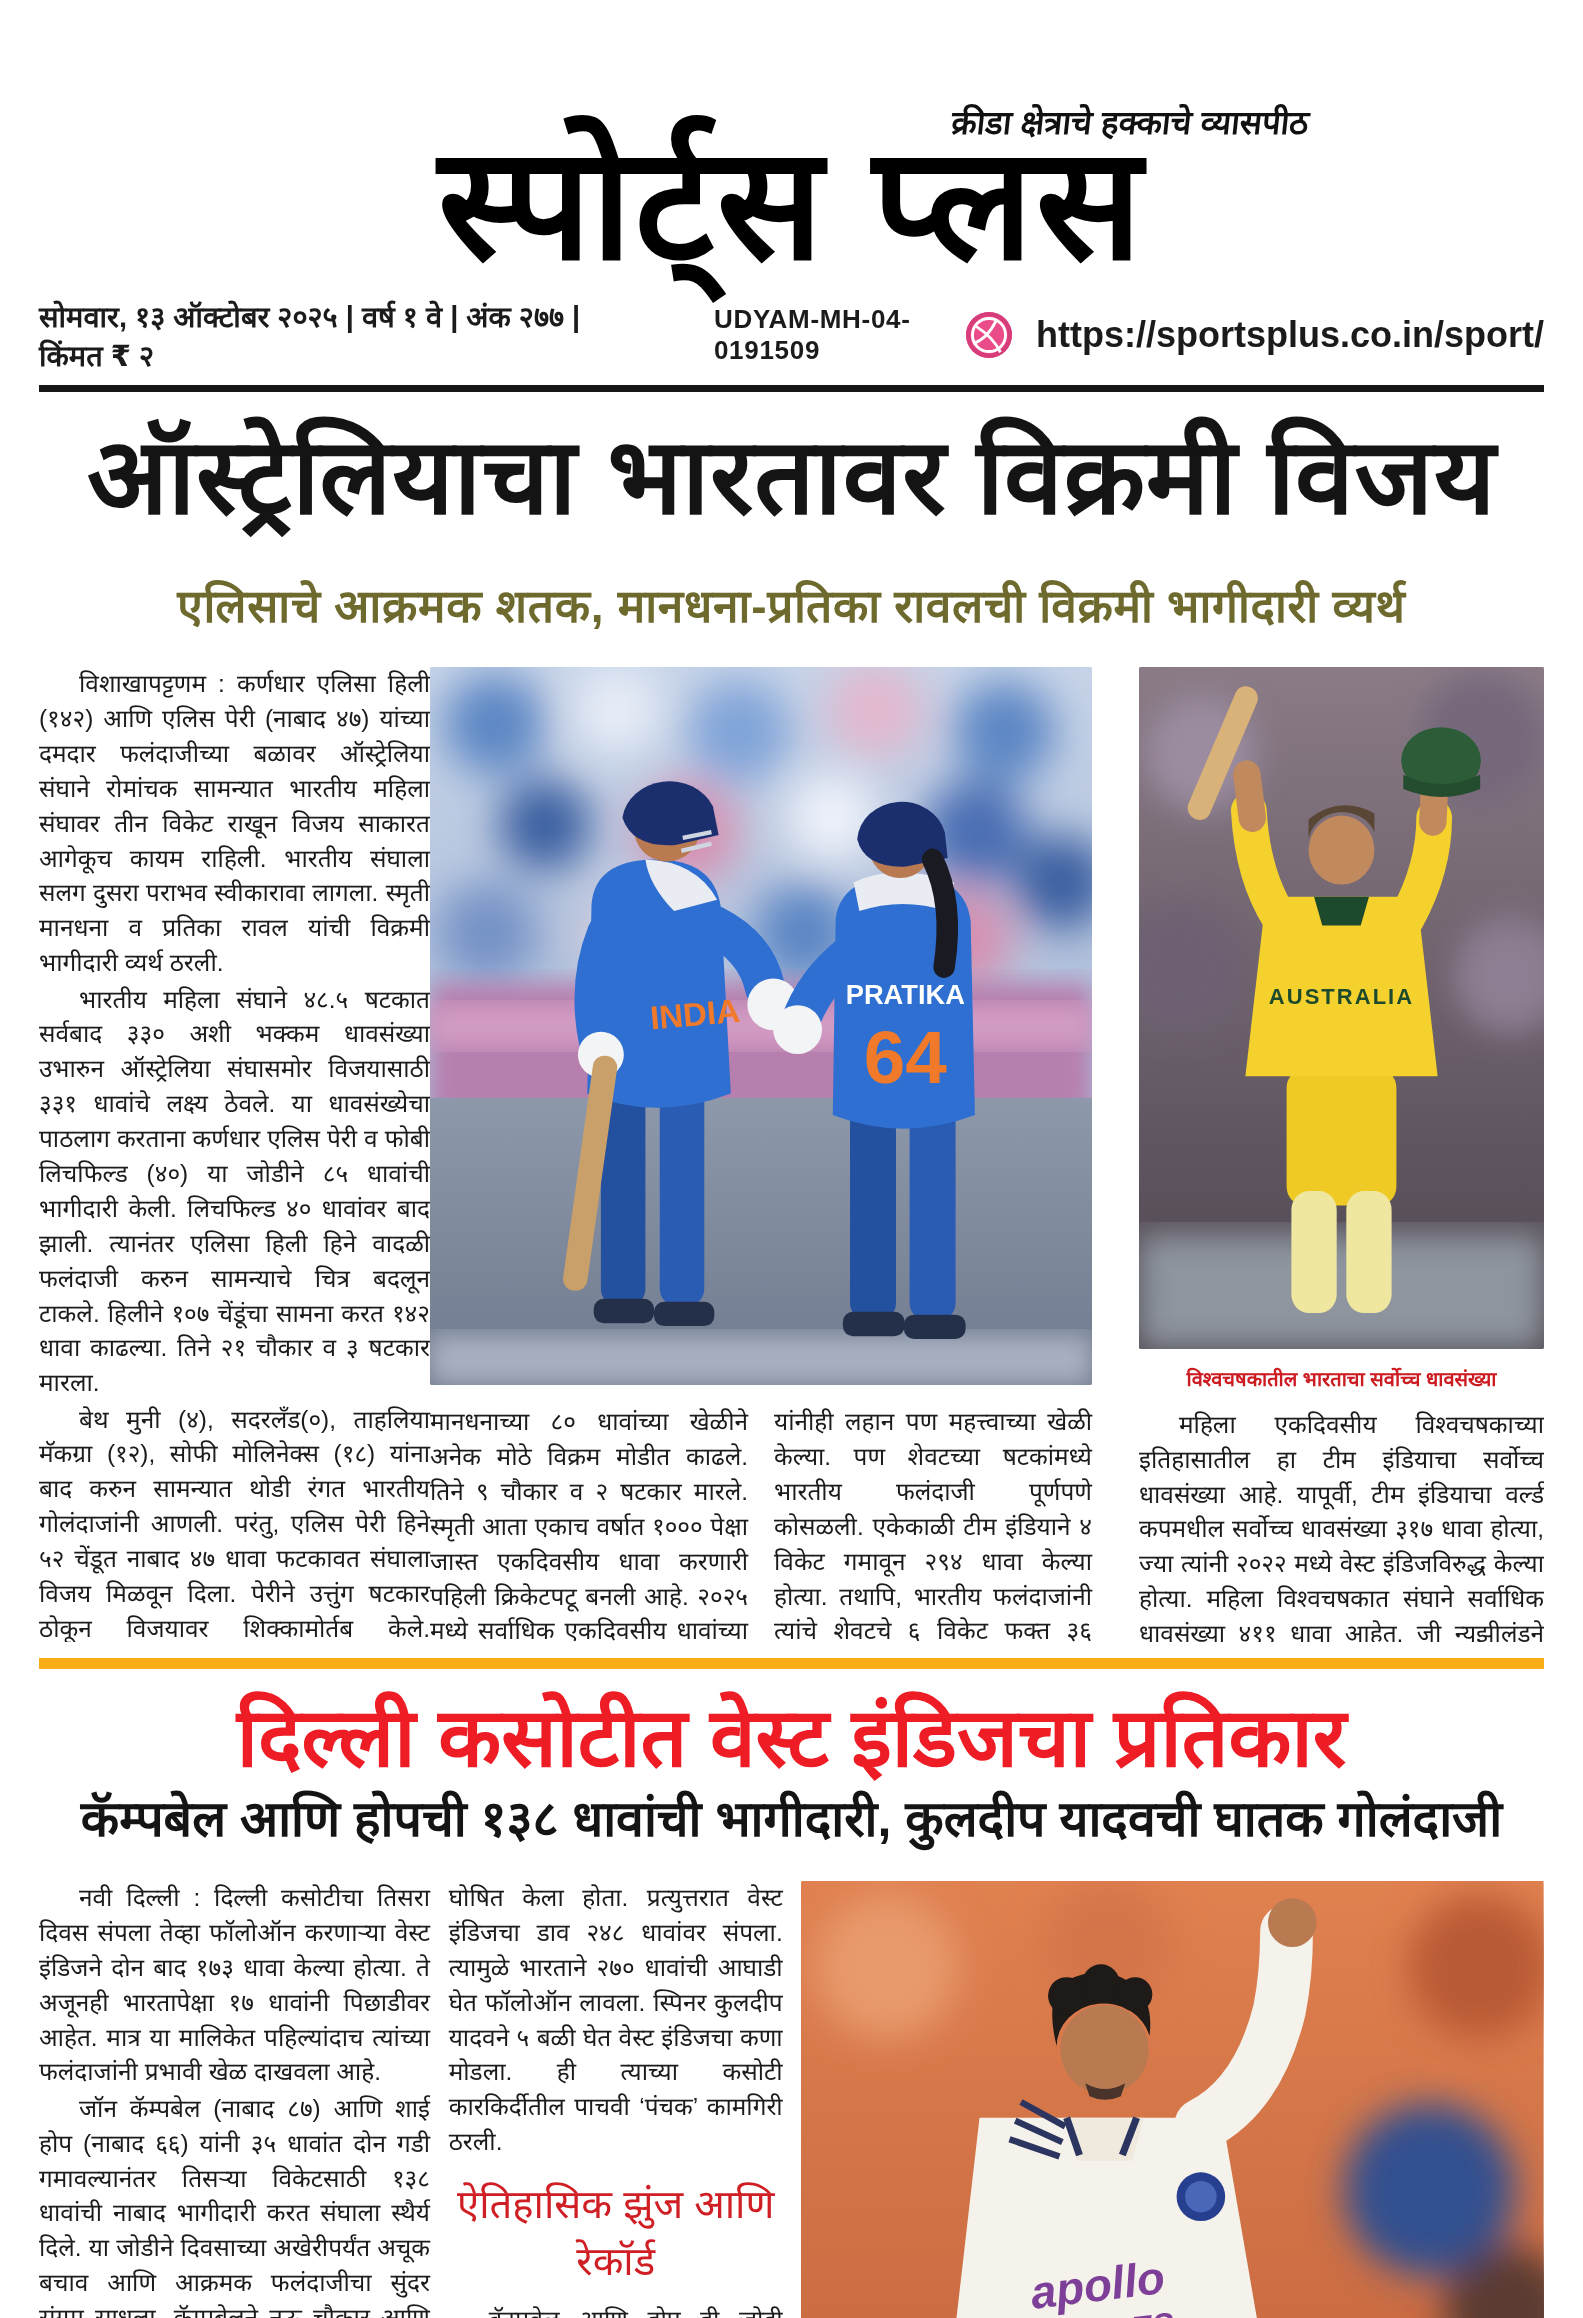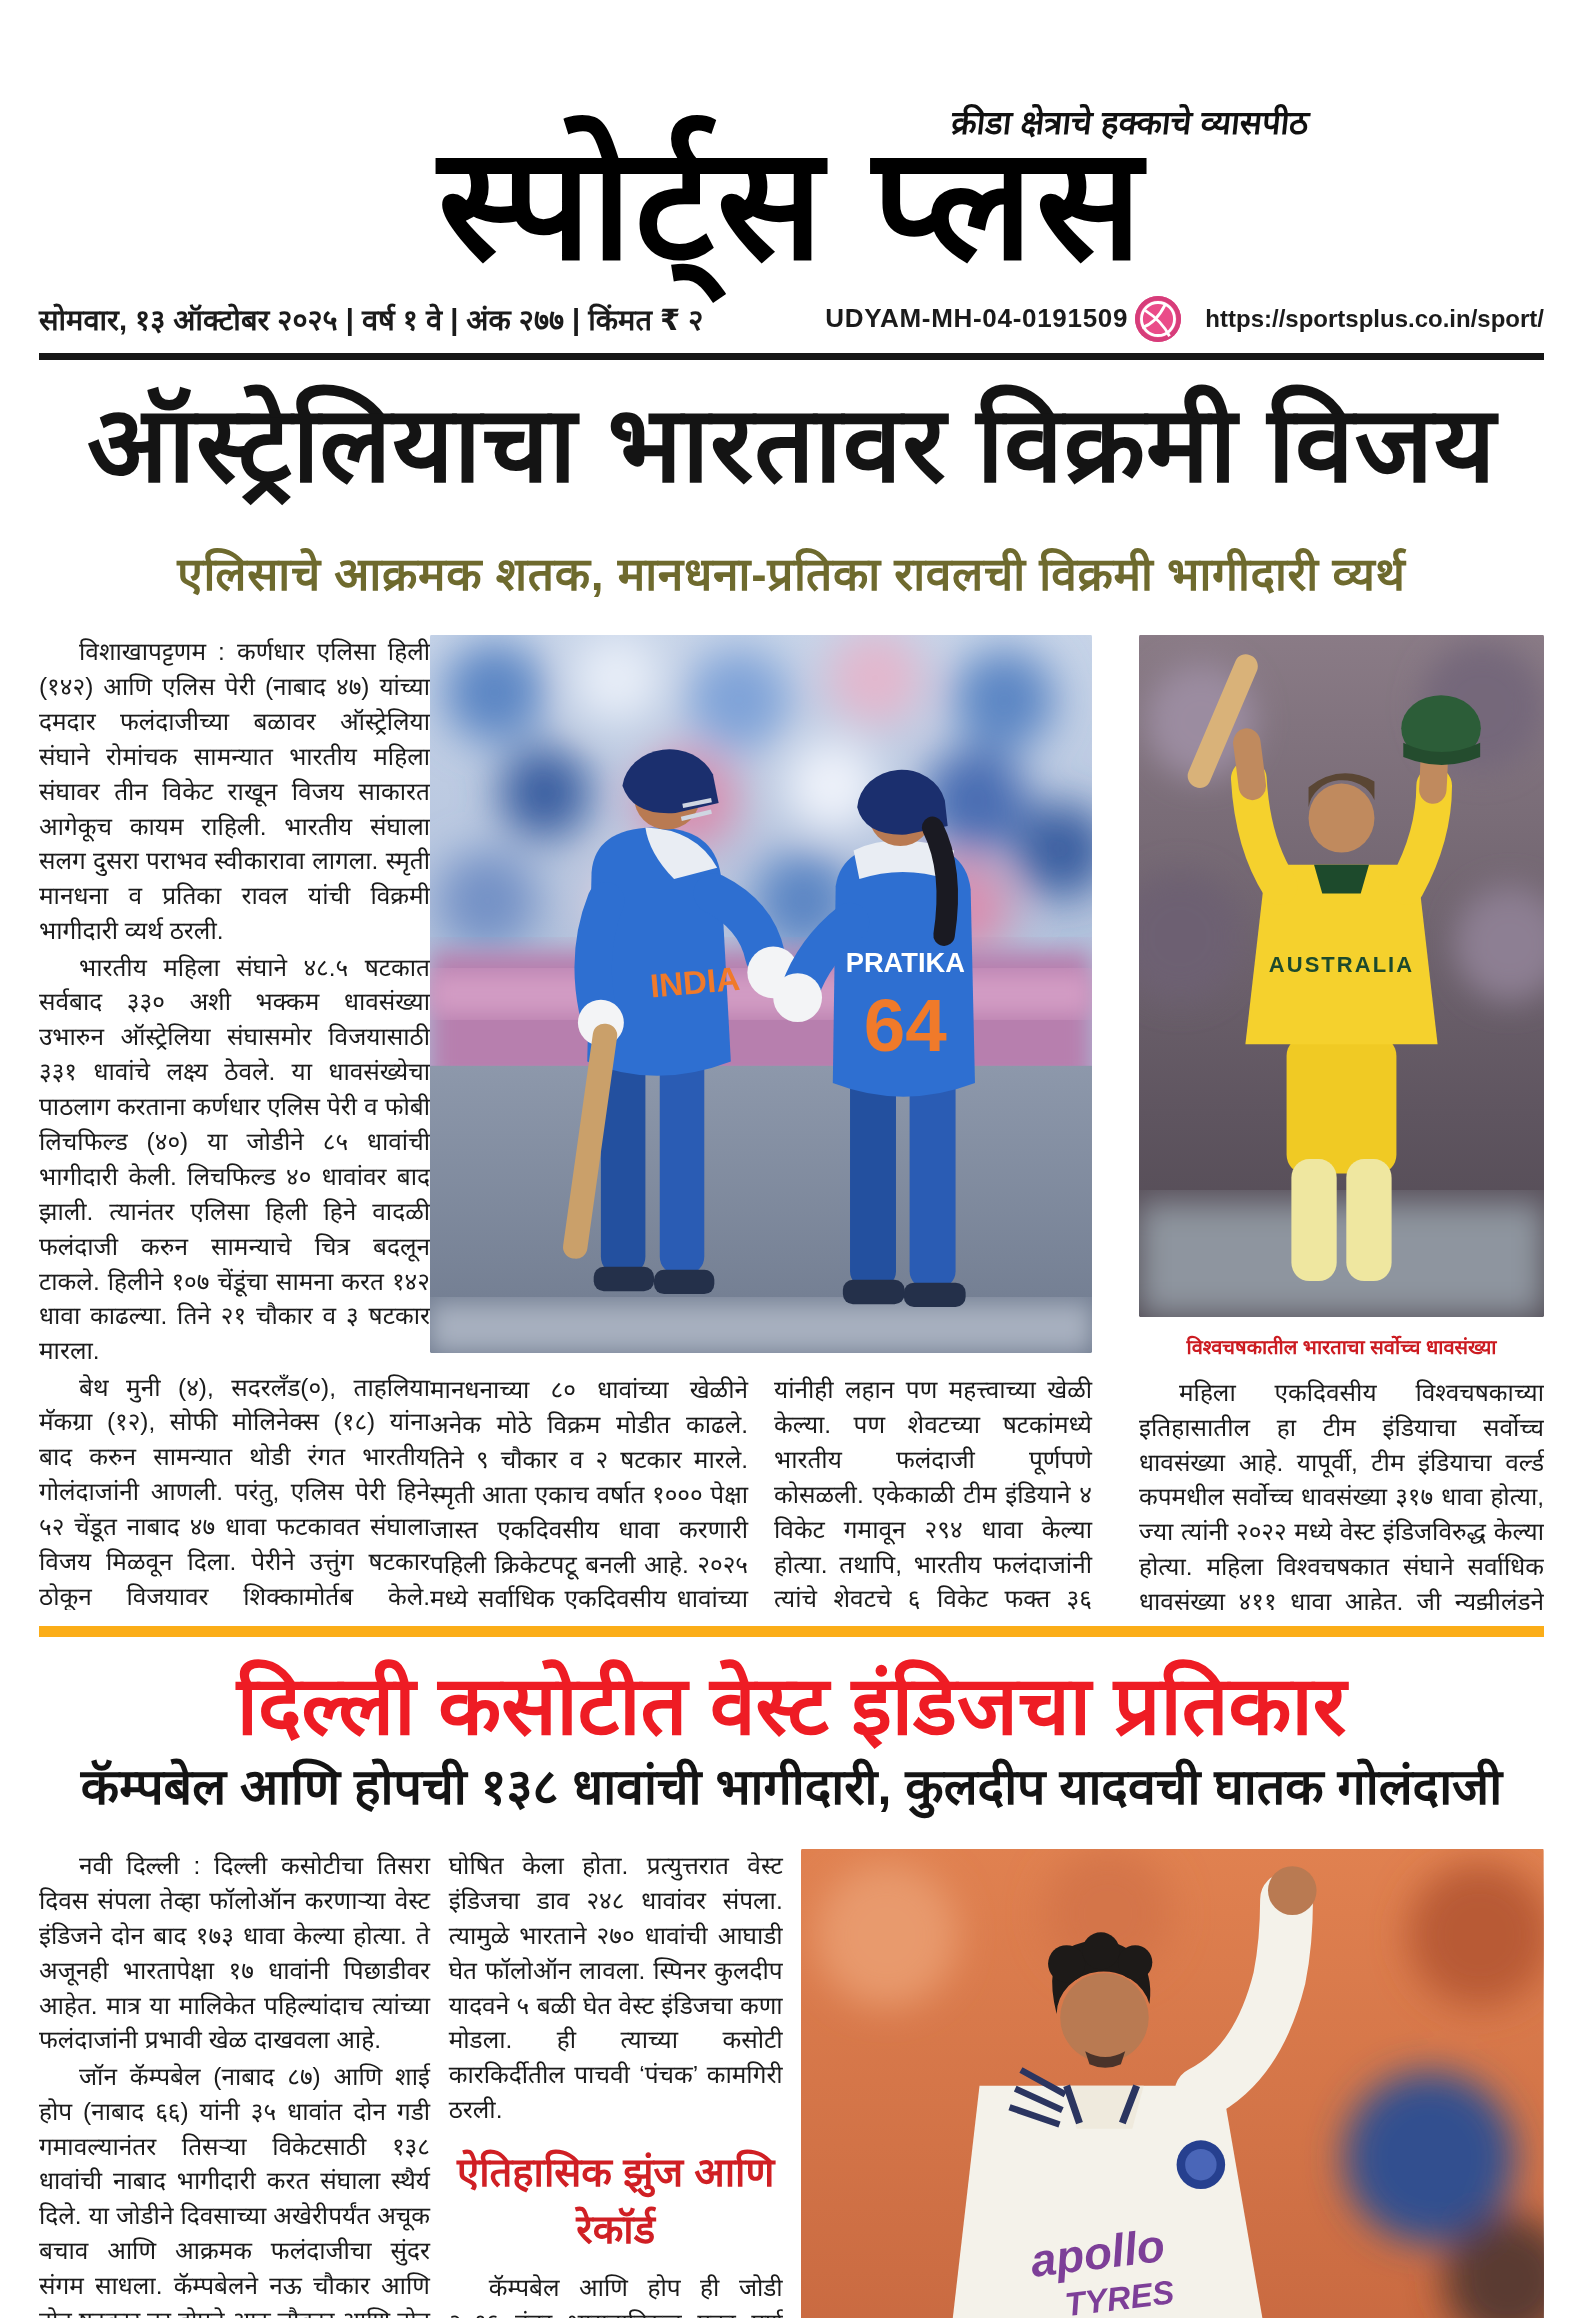--- a/index.html
+++ b/index.html
@@ -14,21 +14,21 @@
     text-align:right;padding-right:230px;font-size:33px;font-weight:bold;
     transform:skewX(-6deg);padding-top:99px;color:#111;
   }
   .masthead{
     text-align:center;color:#000000;font-size:157px;font-weight:800;line-height:1.02;
     margin-top:-20px;letter-spacing:2.9px;
   }
   .meta-row{display:flex;align-items:center;margin-top:11.5px;font-weight:bold;}
   .meta-date{font-size:29px;}
   .meta-udyam{font-size:26px;margin-left:122px;letter-spacing:0.7px;}
-  .meta-url{margin-left:auto;display:flex;align-items:center;gap:24px;font-size:24px;text-align:right;}
+  .meta-url{margin-left:auto;display:flex;align-items:center;gap:24px;font-size:36px;text-align:right;}
   .dribbble{width:46px;height:46px;border-radius:50%;background:#ea4c89;position:relative;flex:none;
     box-shadow:inset 0 0 0 4.3px #d63d7a;}
   .dribbble svg{position:absolute;inset:0;}
   .header-rule{height:6.5px;background:#161616;margin-top:11.5px;}
   
   .h1{
     font-size:106px;font-weight:800;text-align:center;line-height:1.08;margin-top:27px;color:#141414;
     letter-spacing:0.7px;
   }
   .deck{
@@ -51,21 +51,21 @@
   .divider{height:10.8px;background:#fbad18;margin-top:16px;}
   
   .h2{
     color:#ee1c24;font-size:82px;font-weight:800;text-align:center;margin-top:26px;line-height:1.05;
   }
   .h3{font-size:50px;font-weight:700;text-align:center;margin-top:2px;color:#141414;}
   .story2{display:flex;gap:18.7px;margin-top:30px;height:485px;overflow:hidden;}
   .s2col1{width:391px;flex:none;}
   .s2col2{width:334px;flex:none;}
   .s2photo{flex:1;}
-  .subhead-red2{color:#d01f24;font-size:40px;font-weight:700;text-align:center;margin:16px 0 13px;}
+  .subhead-red2{color:#d01f24;font-size:40px;font-weight:400;text-align:center;margin:16px 0 13px;}
   svg text{font-family:"Liberation Sans","DejaVu Sans",sans-serif;}
 </style>
 </head>
 <body>
 
 <div class="page">
   <div class="content">
 
     <div>
       <div class="tagline">क्रीडा क्षेत्राचे हक्काचे व्यासपीठ</div>

